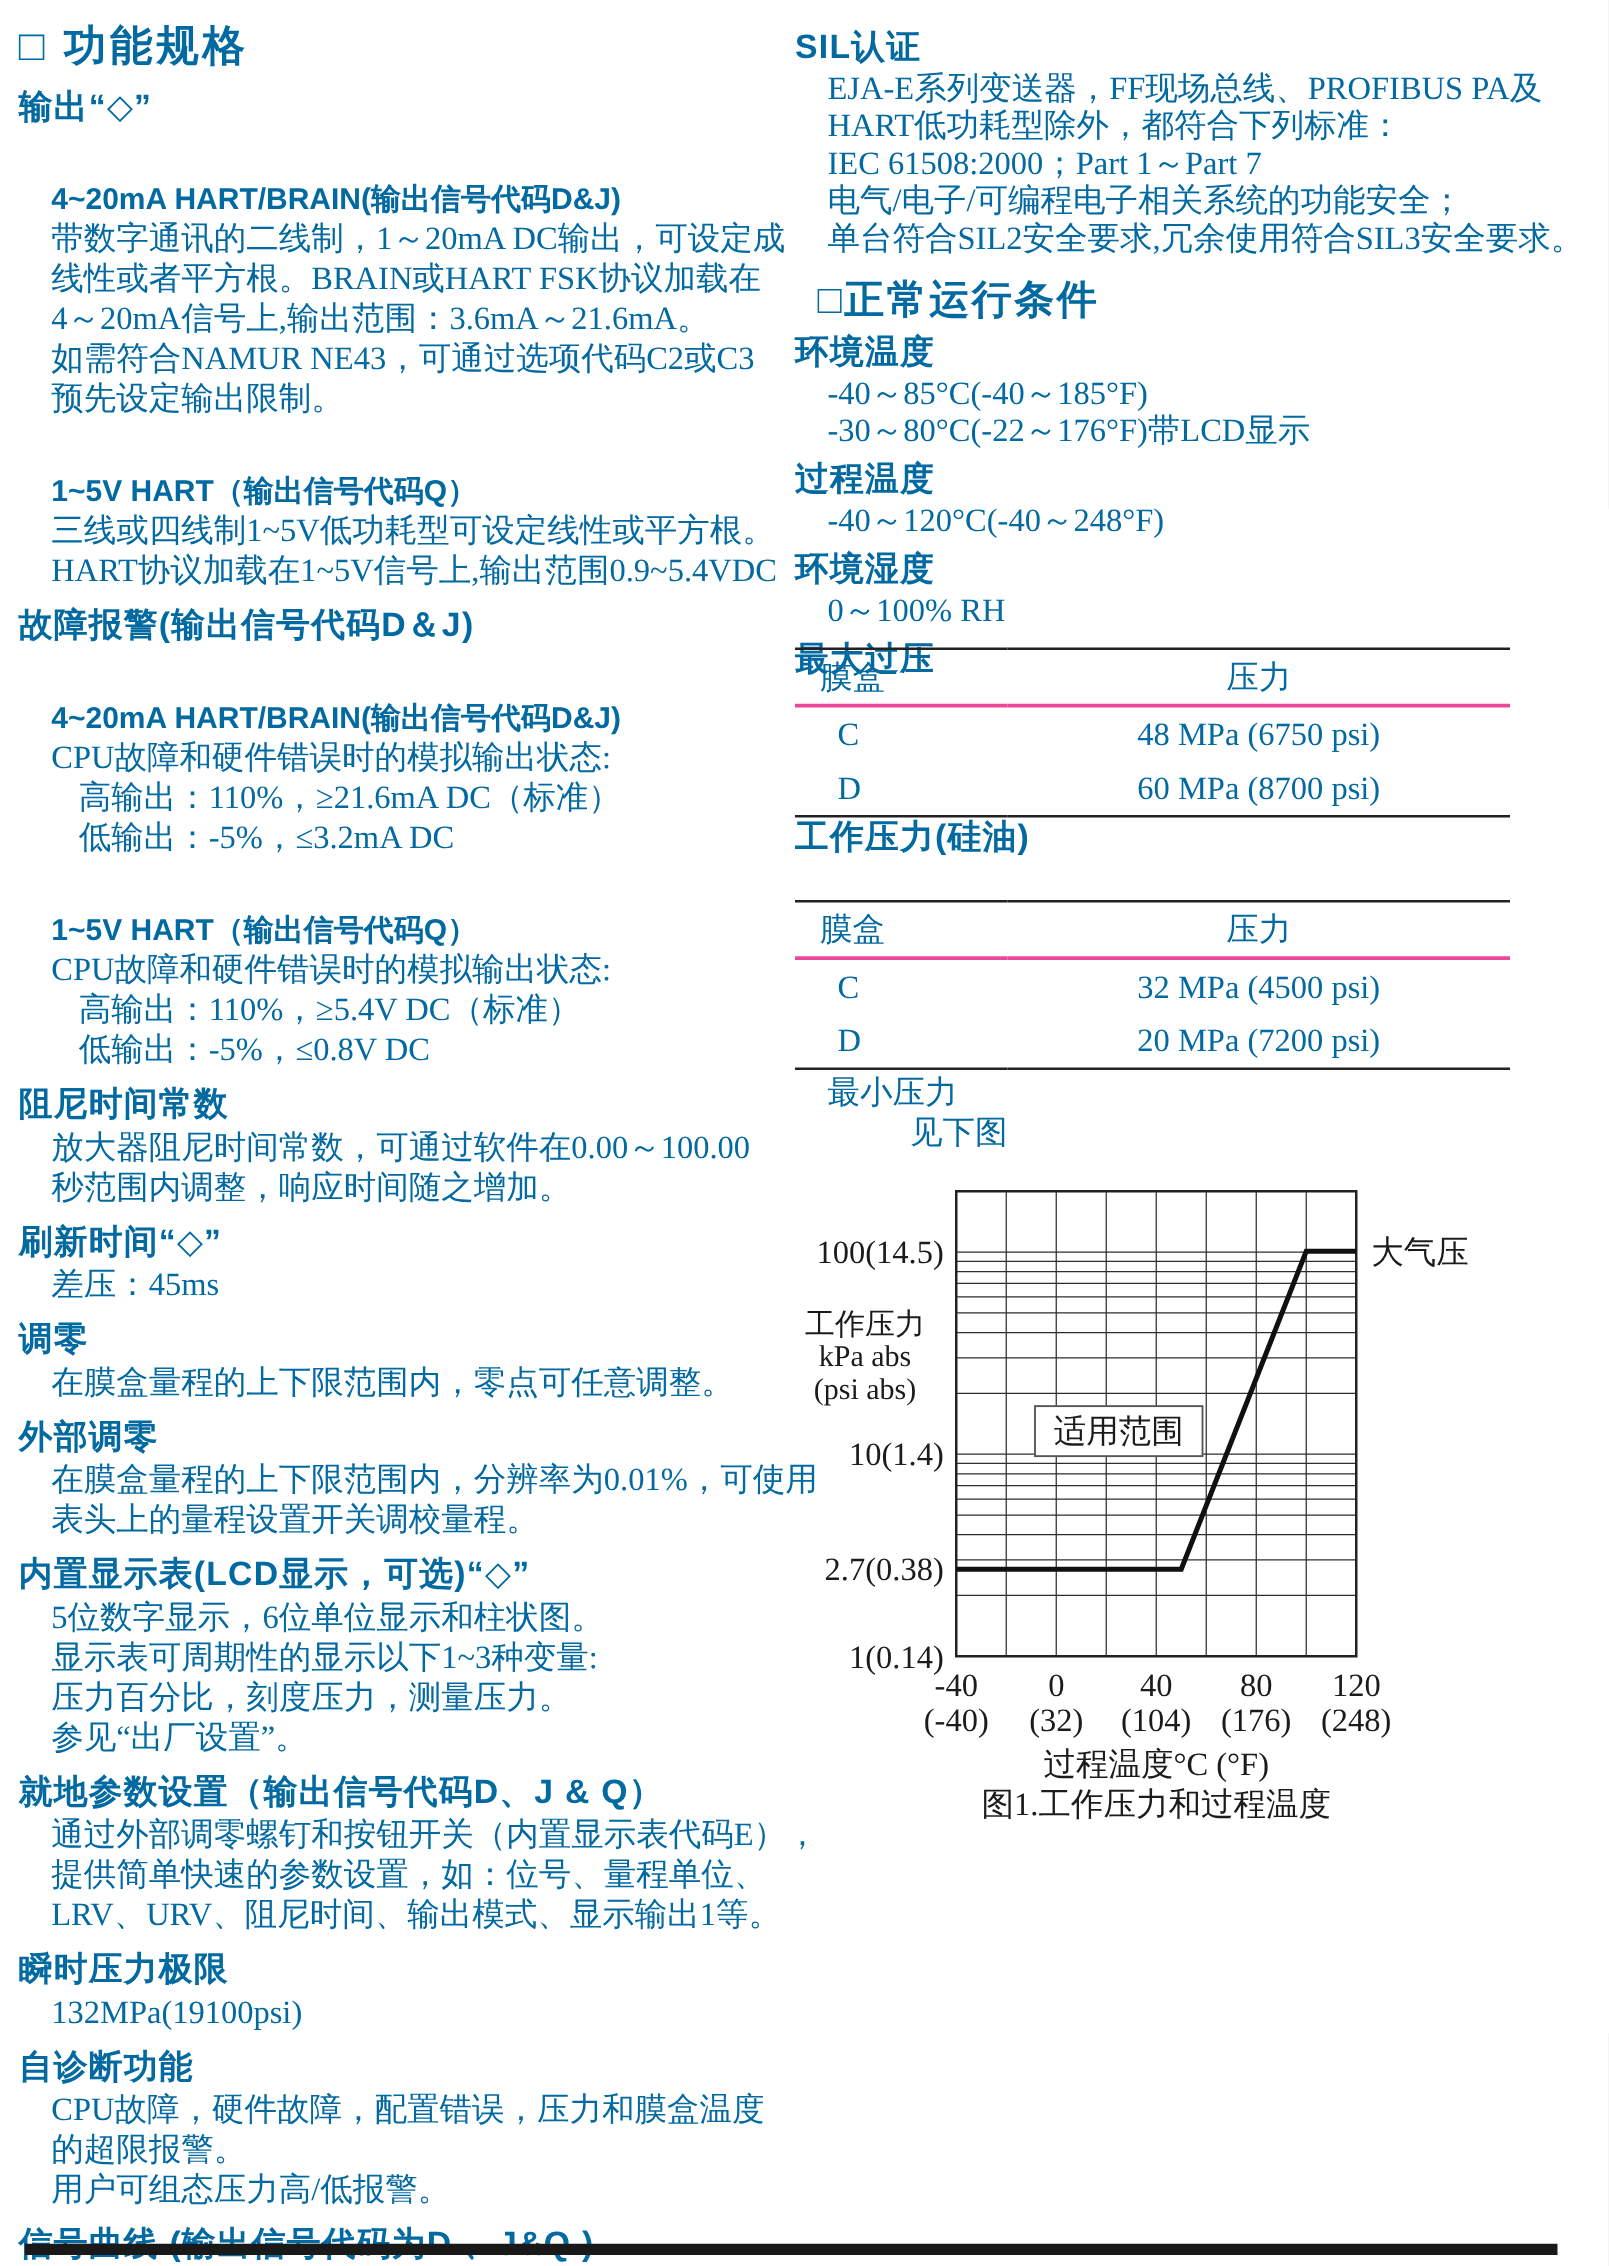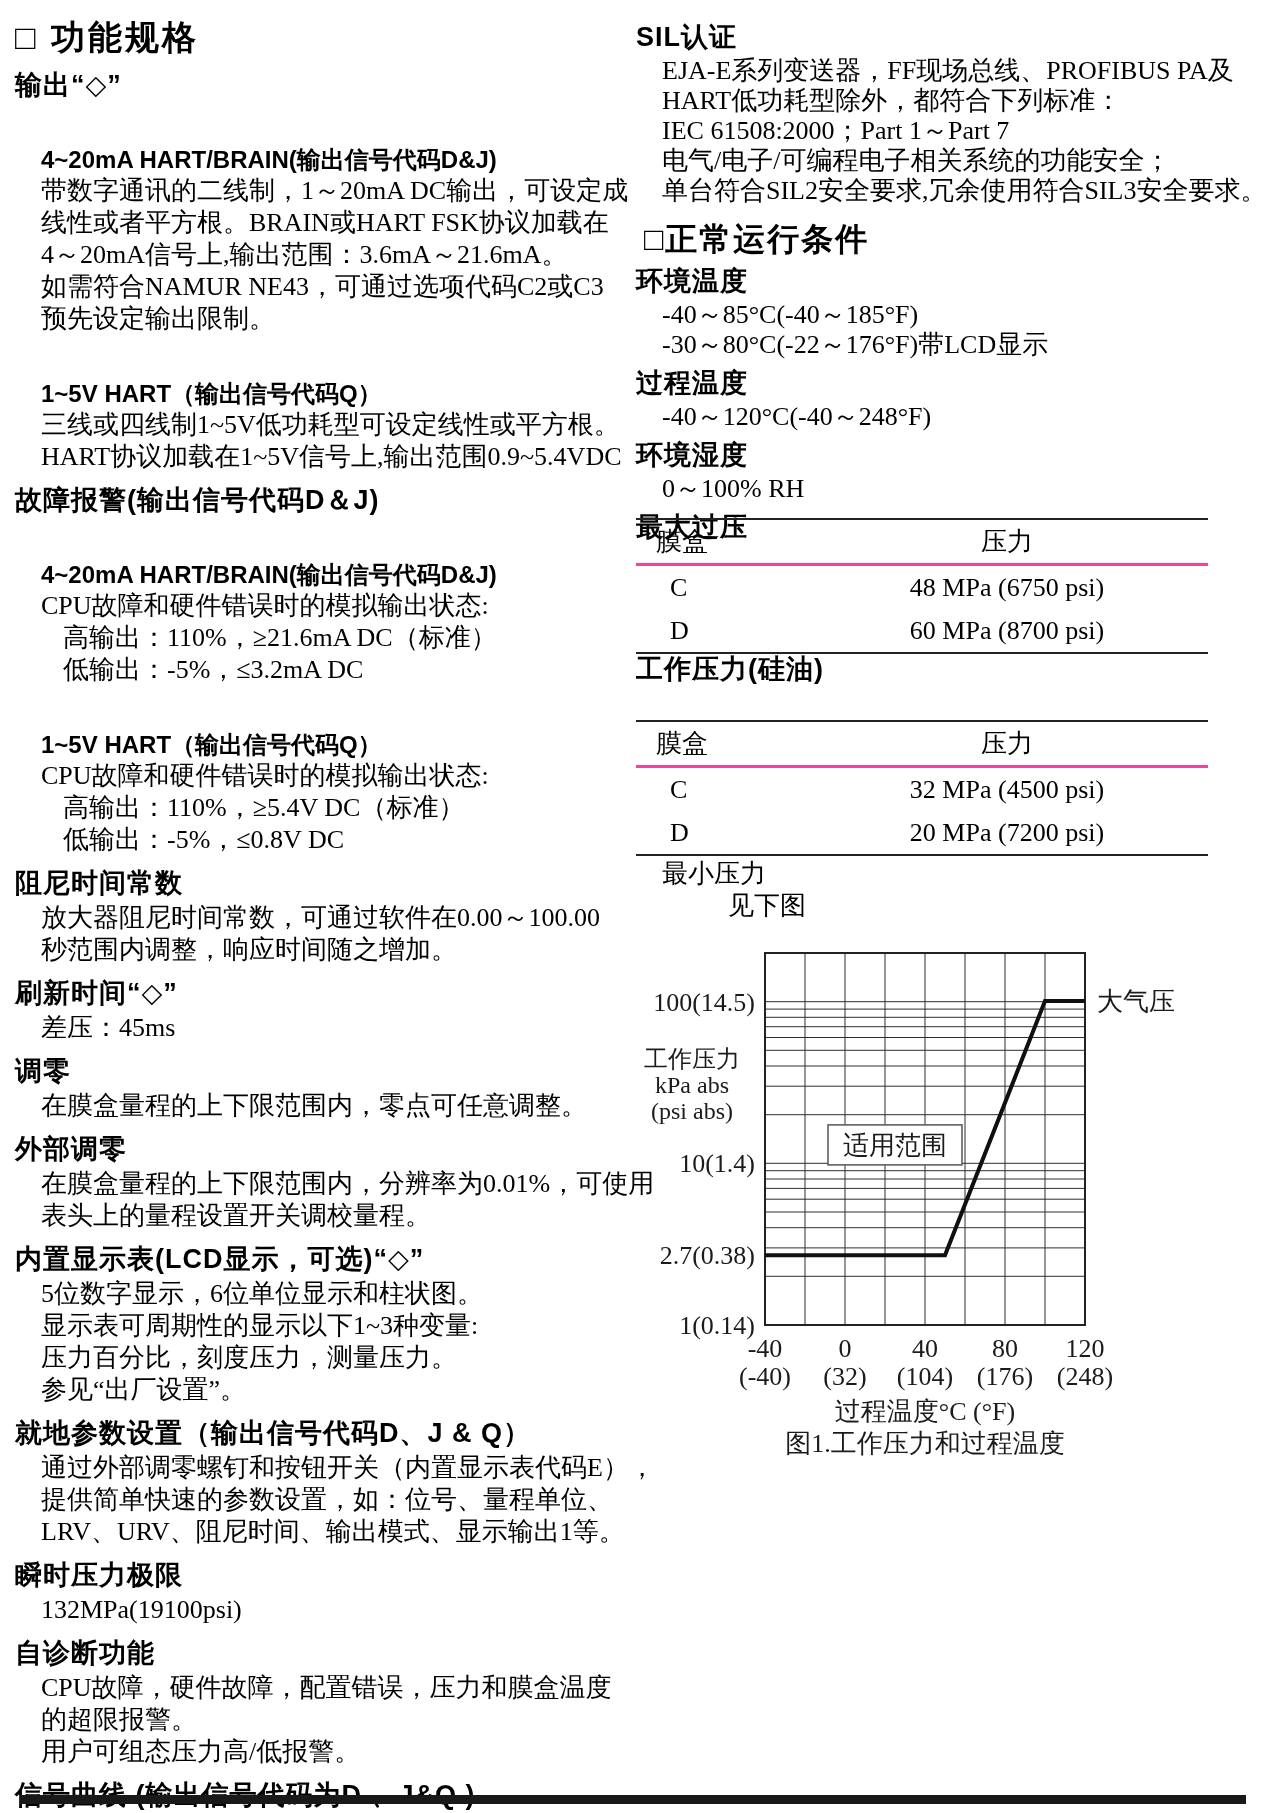--- a/index.html
+++ b/index.html
@@ -1,34 +1,34 @@
 <!DOCTYPE html>
 <html><head>
 <meta charset="utf-8">
 <style>
   html,body{margin:0;padding:0;background:#e8e8e8;}
-  .page{position:relative;width:1287px;height:1813px;margin:0 auto;background:#ffffff;color:#000000;overflow:hidden;
+  .page{position:relative;width:1287px;height:1813px;margin:0 auto;background:#ffffff;color:#0369a1;overflow:hidden;
         font-family:"Liberation Serif","DejaVu Serif",serif;}
   .col-left{position:absolute;left:15px;top:16px;width:612px;}
   .seg{position:absolute;left:636px;width:645px;}
   .doc-title{font-family:"Liberation Sans","DejaVu Sans",sans-serif;font-weight:bold;font-size:34px;line-height:42px;
              letter-spacing:3px;margin-bottom:10px;}
   .blk{white-space:nowrap;}
   .blk.h1{font-family:"Liberation Sans","DejaVu Sans",sans-serif;font-weight:bold;font-size:32px;line-height:38px;
           letter-spacing:2px;margin:16px 0 8px;}
   .blk.h2{font-family:"Liberation Sans","DejaVu Sans",sans-serif;font-weight:bold;font-size:27px;line-height:31px;
           letter-spacing:1px;margin:12px 0 3px;}
   .blk.h3{font-family:"Liberation Sans","DejaVu Sans",sans-serif;font-weight:bold;font-size:24px;line-height:30px;
           padding-left:26px;margin-top:44px;}
   .blk.p{font-size:26px;line-height:32px;padding-left:26px;}
   .blk.p2{padding-left:48px;}
   .blk.p3{padding-left:92px;}
   .tight .blk.p{line-height:30px;}
   .tight .blk.h2{margin:8px 0 3px;}
-  .tight .blk.h1{margin:14px 8px 6px;}
+  .tight .blk.h1{margin:14px 18px 6px;}
   
   table.spec{border-collapse:collapse;table-layout:fixed;width:572px;font-size:26px;line-height:30px;}
   table.spec th,table.spec td{padding:7px 0 6px;}
   table.spec thead th{border-top:2px solid #222;border-bottom:3px solid #ec4899;font-weight:normal;}
   table.spec .c1{width:150px;text-align:left;padding-left:20px;}
   table.spec td.c1{padding-left:34px;}
   table.spec .c2{text-align:center;}
   table.spec tbody tr:last-child td{border-bottom:2px solid #222;}
   
   #chart-svg{position:absolute;left:600px;top:935px;}

